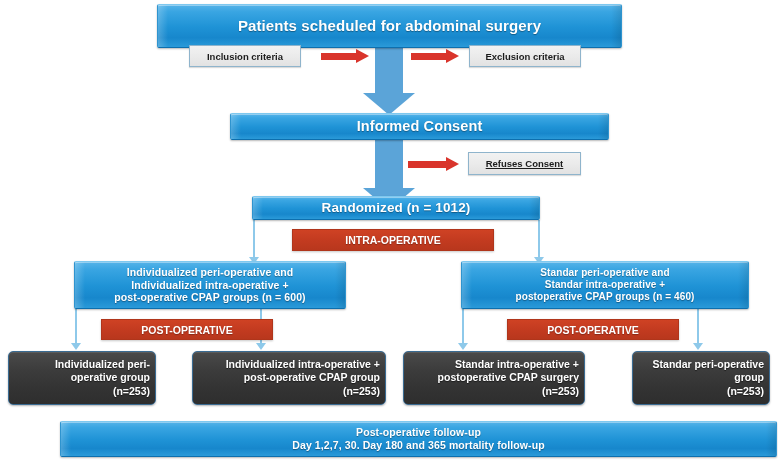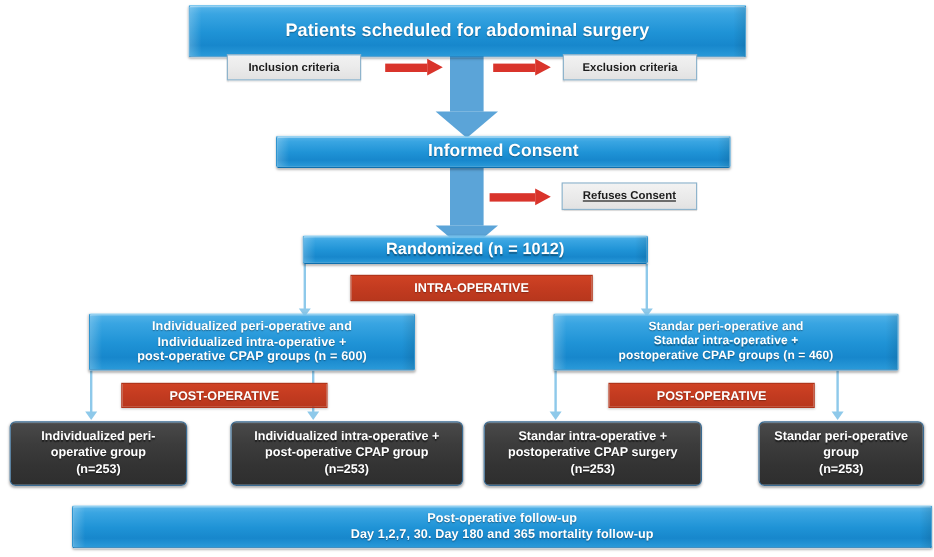--- a/index.html
+++ b/index.html
@@ -93,21 +93,21 @@
     font-weight:bold;
     box-shadow:0 1px 1px rgba(0,0,0,.14);
     z-index:7;
   }
 
   
   .darkbox{
     position:absolute;
     box-sizing:border-box;
     display:flex;
-    align-items:center;
+    align-items:flex-end;
     justify-content:center;
     text-align:center;
     color:#ffffff;
     font-weight:bold;
     border-radius:5px;
     background:linear-gradient(to bottom,#4a4a4a 0%,#3c3c3c 35%,#333333 70%,#2e2e2e 100%);
     border:1px solid #3a6b92;
     box-shadow:0 1px 2px rgba(0,0,0,.3), inset 0 1px 0 rgba(255,255,255,.10);
     text-shadow:0 1px 1px rgba(0,0,0,.55);
     line-height:1.26;

